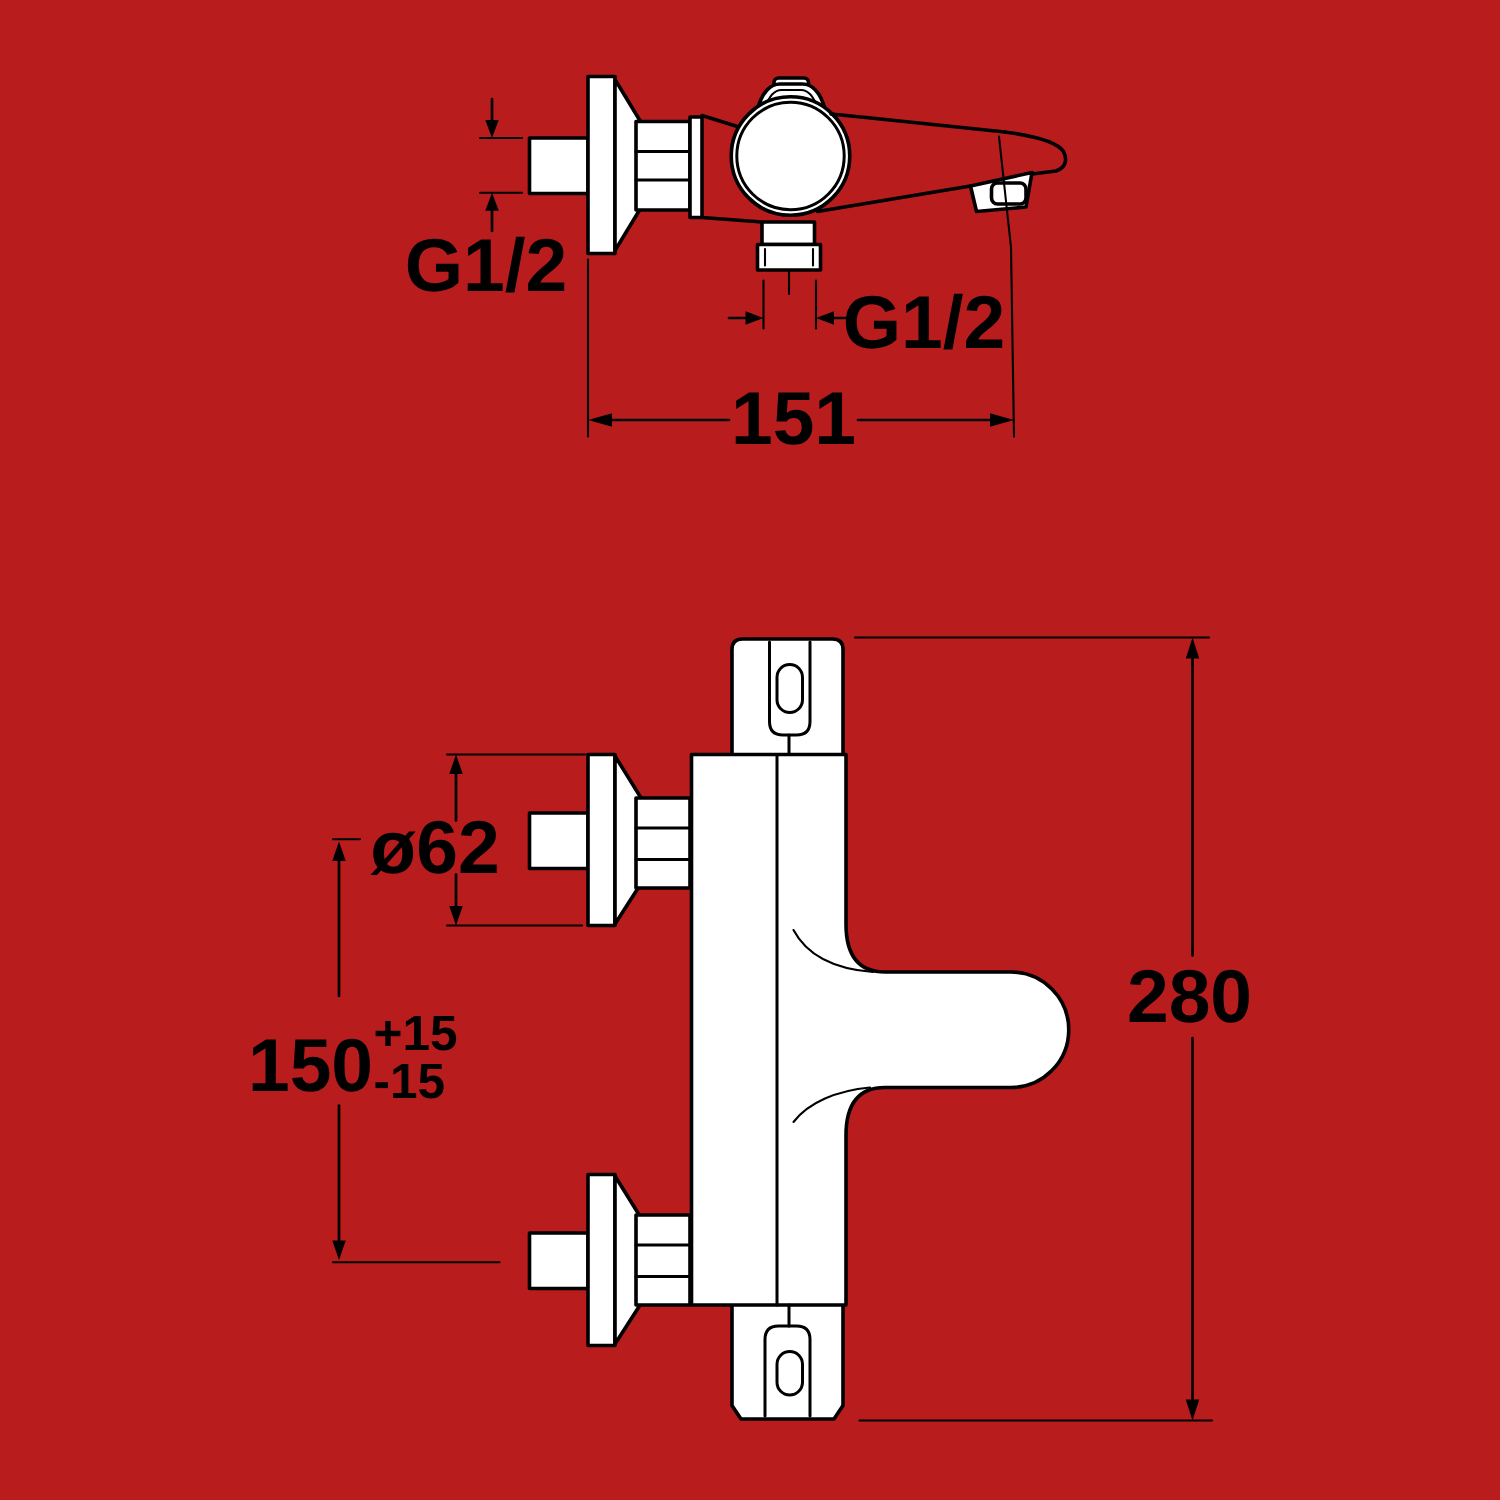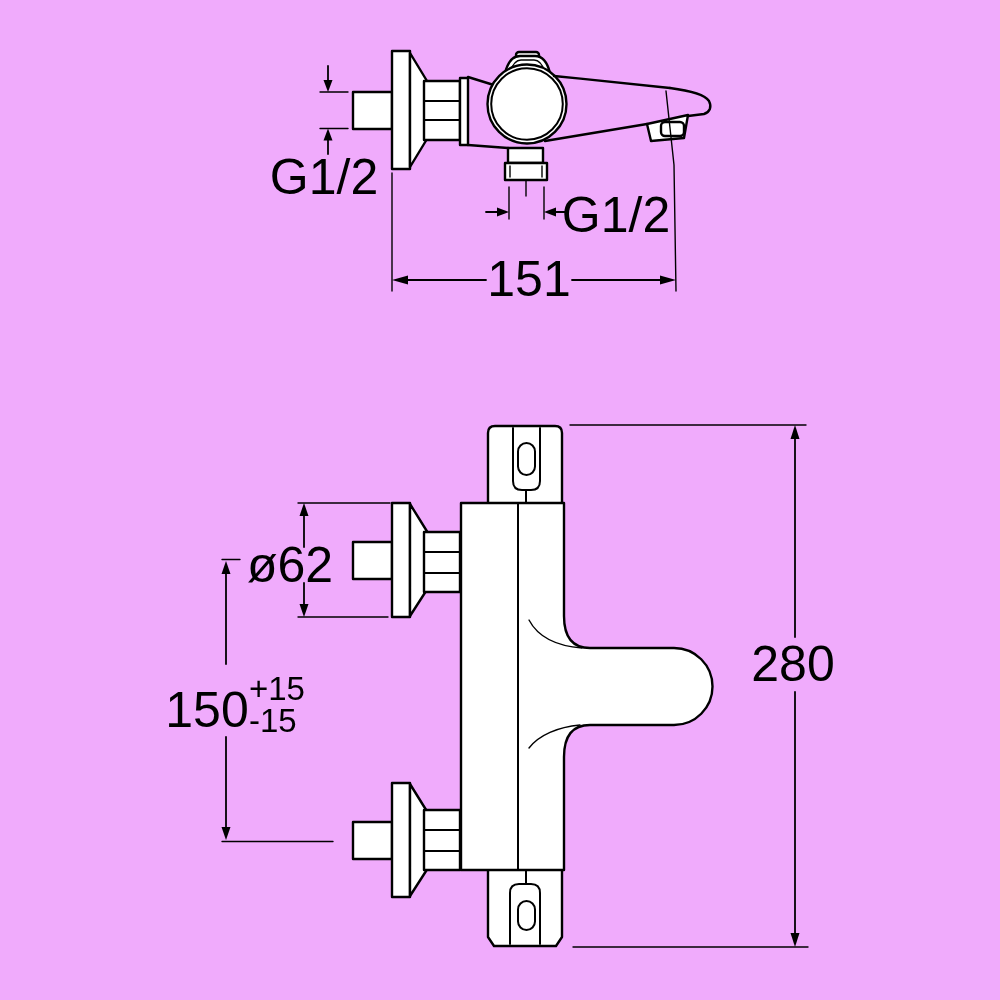--- a/index.html
+++ b/index.html
@@ -1,16 +1,16 @@
 <!DOCTYPE html>
 <html><head>
 <meta charset="utf-8">
 <style>
   html,body{margin:0;padding:0;background:#ffffff;}
-  .stage{width:1000px;height:1000px;background:#f0abfc;position:relative;overflow:hidden;}
+  .stage{width:1000px;height:1000px;background:#b91c1c;position:relative;overflow:hidden;font-weight:bold;}
   svg{display:block;}
   .ol   {fill:none;stroke:#000;stroke-width:2.4;stroke-linejoin:round;stroke-linecap:round;}
   .olw  {fill:#fff;stroke:#000;stroke-width:2.4;stroke-linejoin:round;stroke-linecap:round;}
   .md   {fill:none;stroke:#000;stroke-width:2;stroke-linejoin:round;stroke-linecap:round;}
   .thin {fill:none;stroke:#000;stroke-width:1.4;stroke-linecap:round;}
   .dim  {fill:none;stroke:#000;stroke-width:1.8;stroke-linecap:round;}
   .ah   {fill:#000;stroke:none;}
   .lbl  {font-family:"Liberation Sans","DejaVu Sans",sans-serif;font-size:50px;fill:#000;}
   .lbls {font-family:"Liberation Sans","DejaVu Sans",sans-serif;font-size:33px;fill:#000;}
 </style>

